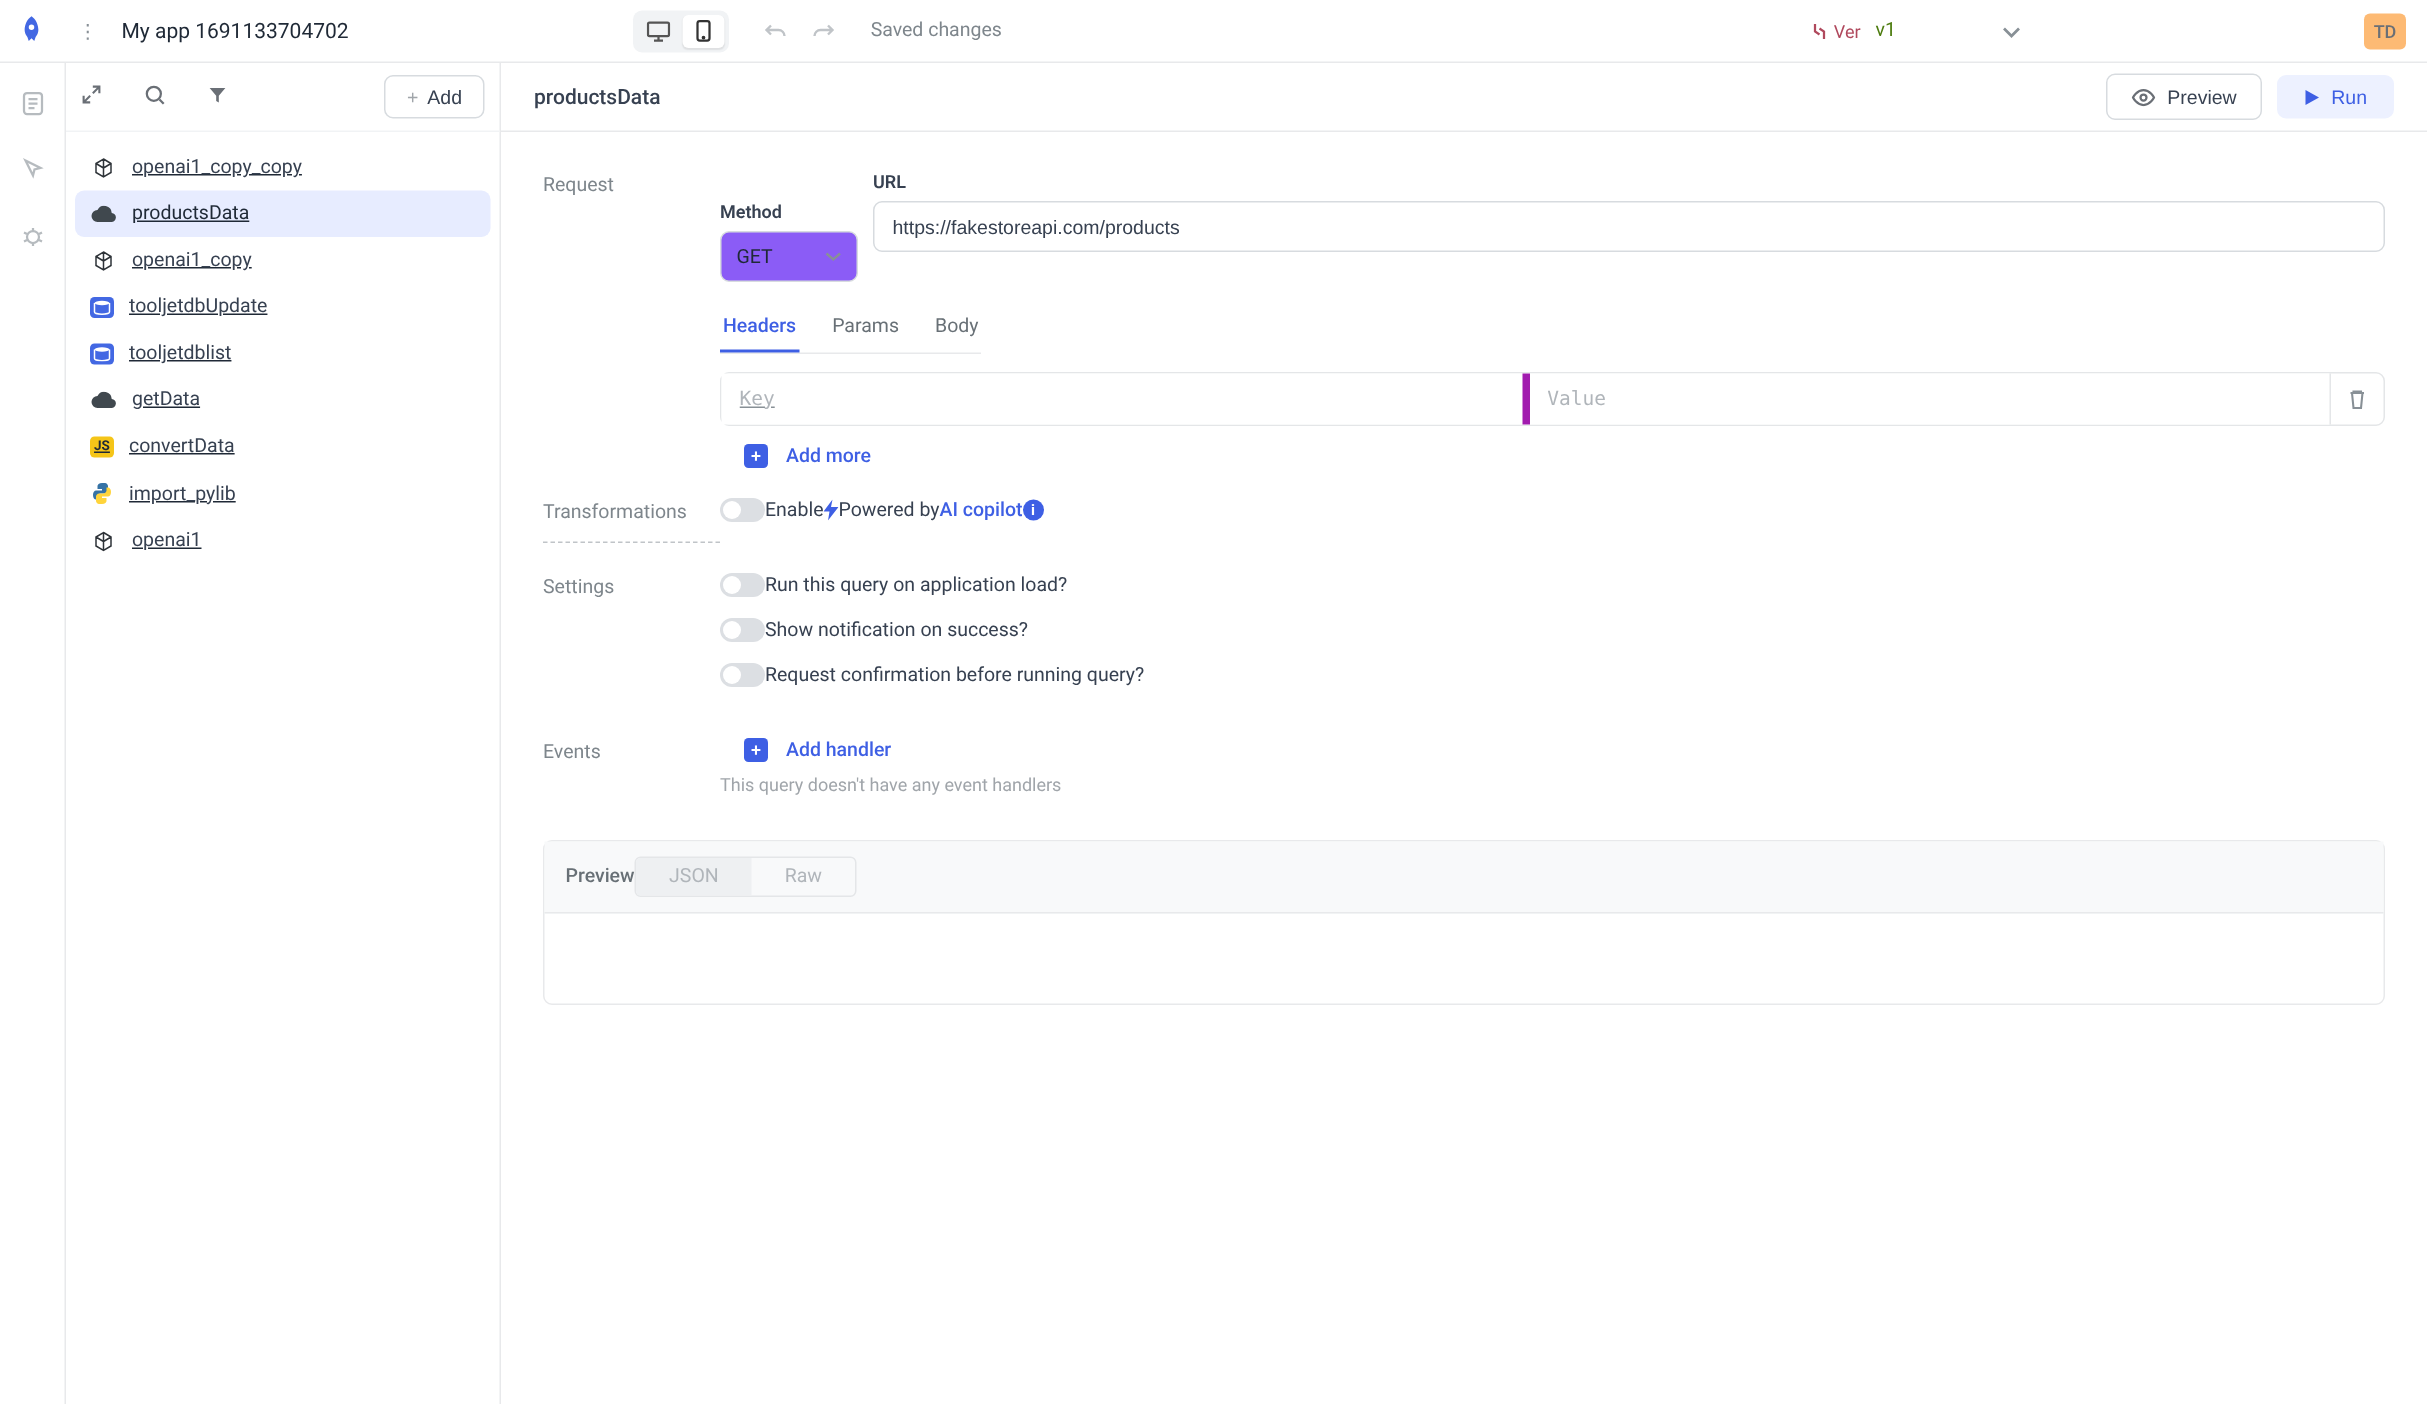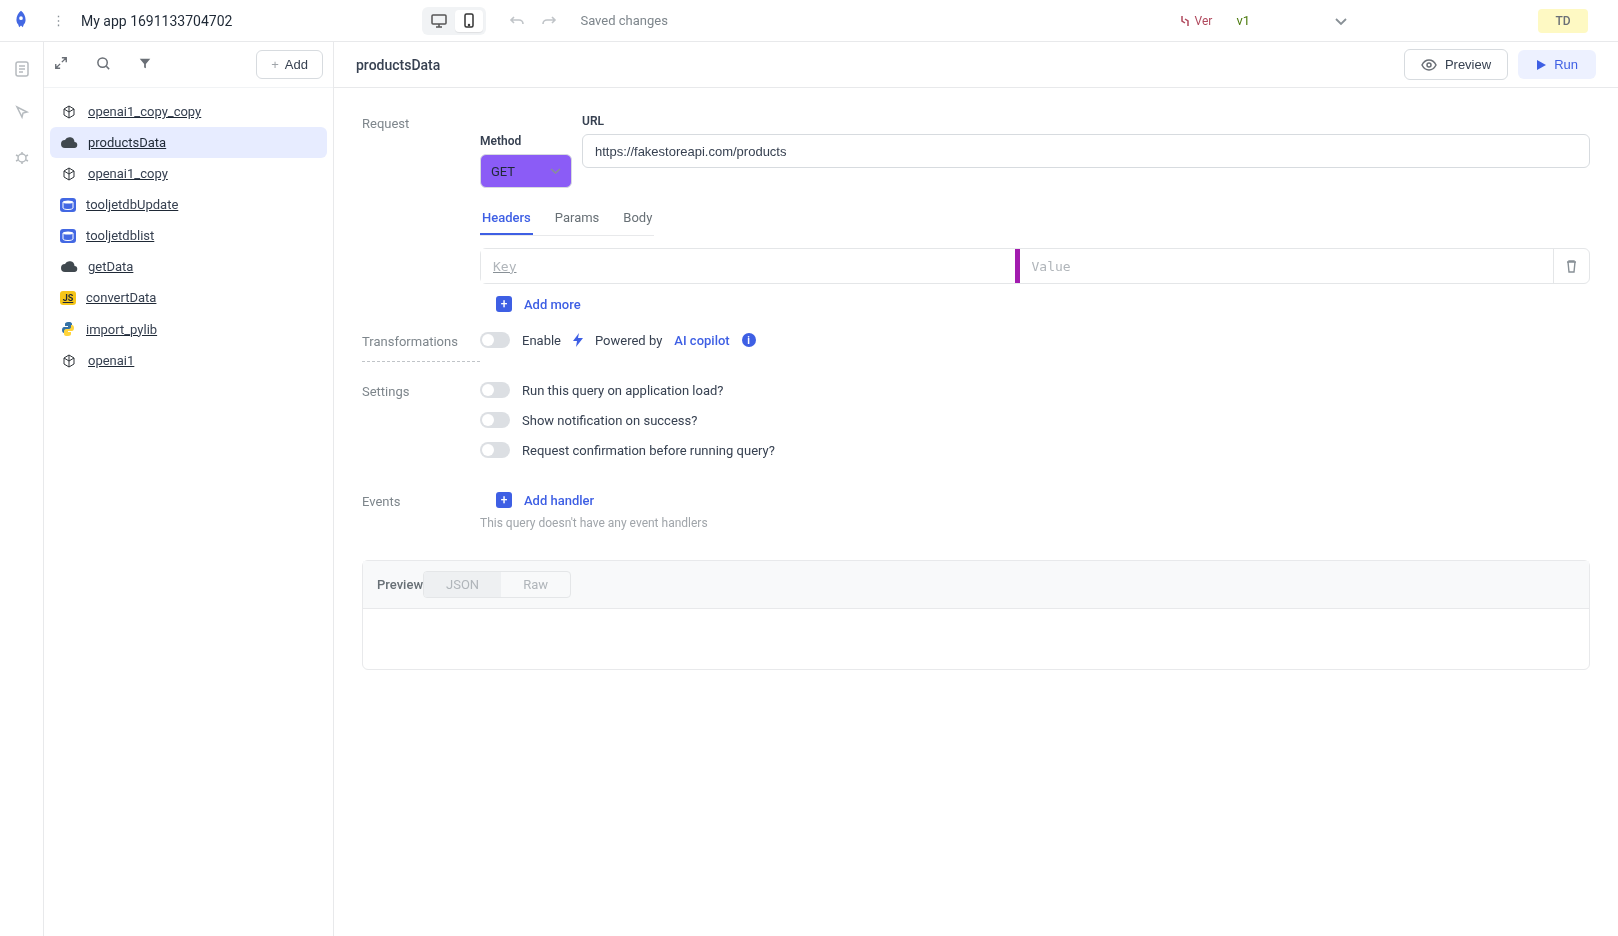--- a/index.html
+++ b/index.html
@@ -9,25 +9,25 @@
 .topbar { height: 42px; border-bottom: 1px solid #e8e9eb; display: flex; align-items: center; padding: 0 10px; }
 .rocket-logo { width: 24px; height: 24px; color: #4368E3; margin-right: 8px; }
 .kebab { color: #889096; padding: 0 10px; cursor: pointer; }
 .app-name { font-size: 14px; color: #1f2936; margin-left: 6px; }
 .device-group { margin-left: 190px; display: flex; gap: 2px; background: #f1f3f5; border-radius: 6px; padding: 3px; }
 .device-btn { width: 28px; height: 22px; border-radius: 4px; display: flex; align-items: center; justify-content: center; cursor: pointer; color: #555; }
 .device-btn.active { background: #fff; box-shadow: 0 1px 1px rgba(0,0,0,0.08); }
 .undo-redo { display: flex; gap: 6px; margin-left: 18px; }
 .ur-btn { width: 26px; height: 22px; display:flex; align-items:center; justify-content:center; color: #c0c4c8; cursor:pointer; }
 .save-status { margin-left: 18px; color: #7e868c; font-size: 13px; }
-.version-area { margin-left: auto; display: flex; align-items: center; gap: 24px; padding-right: 260px; }
+.version-area { margin-left: auto; display: flex; align-items: center; gap: 10px; padding-right: 260px; }
 .ver-badge { color: #b0495d; font-size: 12px; display:flex; align-items:center; gap:4px;}
 .ver-label { color: #4d7c0f; font-size: 13px; }
 .chev-down-big { color: #889096; margin-left: 60px; }
-.avatar { position:absolute; right: 30px; top: 9px; width: 50px; height: 24px; background: #fef9c3; border-radius: 4px; display:flex; align-items:center; justify-content:center; color: #6a6f76; font-size: 12px; font-weight: 500; }
+.avatar { position:absolute; right: 14px; top: 9px; width: 28px; height: 24px; background: #fdba74; border-radius: 4px; display:flex; align-items:center; justify-content:center; color: #6a6f76; font-size: 12px; font-weight: 500; }
 
 
 .layout { display: flex; height: calc(100% - 42px); }
 
 
 .rail { width: 44px; border-right: 1px solid #e8e9eb; display:flex; flex-direction:column; align-items:center; padding-top: 18px; gap: 26px; }
 .rail-ic { width: 18px; height: 18px; color: #b6bbbf; cursor:pointer; }
 
 
 .qsidebar { width: 290px; border-right: 1px solid #e8e9eb; display:flex; flex-direction:column; }
@@ -70,21 +70,21 @@
 
 .kv-row { display:flex; border: 1px solid #e4e6e8; border-radius: 6px; height: 36px; }
 .kv-input { flex:1; border: none; padding: 0 12px; font-size: 13px; font-family: monospace; color:#889096; }
 .kv-input::placeholder { color: #b0b5ba; }
 .kv-input.k { border-right: 5px solid #a21caf; text-decoration: underline; }
 .kv-del { width: 36px; display:flex; align-items:center; justify-content:center; color:#889096; cursor:pointer; border-left: 1px solid #e4e6e8;}
 
 .add-more { margin-top: 12px; display:flex; align-items:center; gap: 12px; color: #3e5fe4; font-size: 13px; font-weight: 500; cursor:pointer; padding-left: 16px; }
 .plus-box { width:16px; height:16px; background:#3e5fe4; border-radius:3px; color:#fff; display:flex; align-items:center; justify-content:center; font-size:12px; }
 
-.toggle-row { display:flex; align-items:center; gap: 12px; margin-bottom: 14px; font-size: 13px; color: #374151; }
+.toggle-row { display:flex; align-items:center; gap: 0; margin-bottom: 14px; font-size: 13px; color: #374151; }
 .toggle { width: 30px; height: 16px; background: #dcdfe3; border-radius: 10px; position:relative; cursor:pointer; }
 .toggle::after { content:''; width:12px; height:12px; background:#fff; border-radius:50%; position:absolute; top:2px; left:2px; }
 .bolt { color:#3e5fe4; }
 .ai-link { color:#3e5fe4; font-weight:500; }
 .info-i { width:14px; height:14px; background:#3e5fe4; color:#fff; border-radius:50%; display:inline-flex; align-items:center; justify-content:center; font-size:10px; font-weight:bold; }
 .underline { border-bottom: 1px dashed #c0c4c8; padding-bottom: 1px; }
 
 .no-handlers { font-size: 12px; color: #a0a5aa; margin-top: 8px; padding-left:0; }
 
 .preview-panel { margin-top: 30px; border: 1px solid #e8e9eb; border-radius: 6px; }

